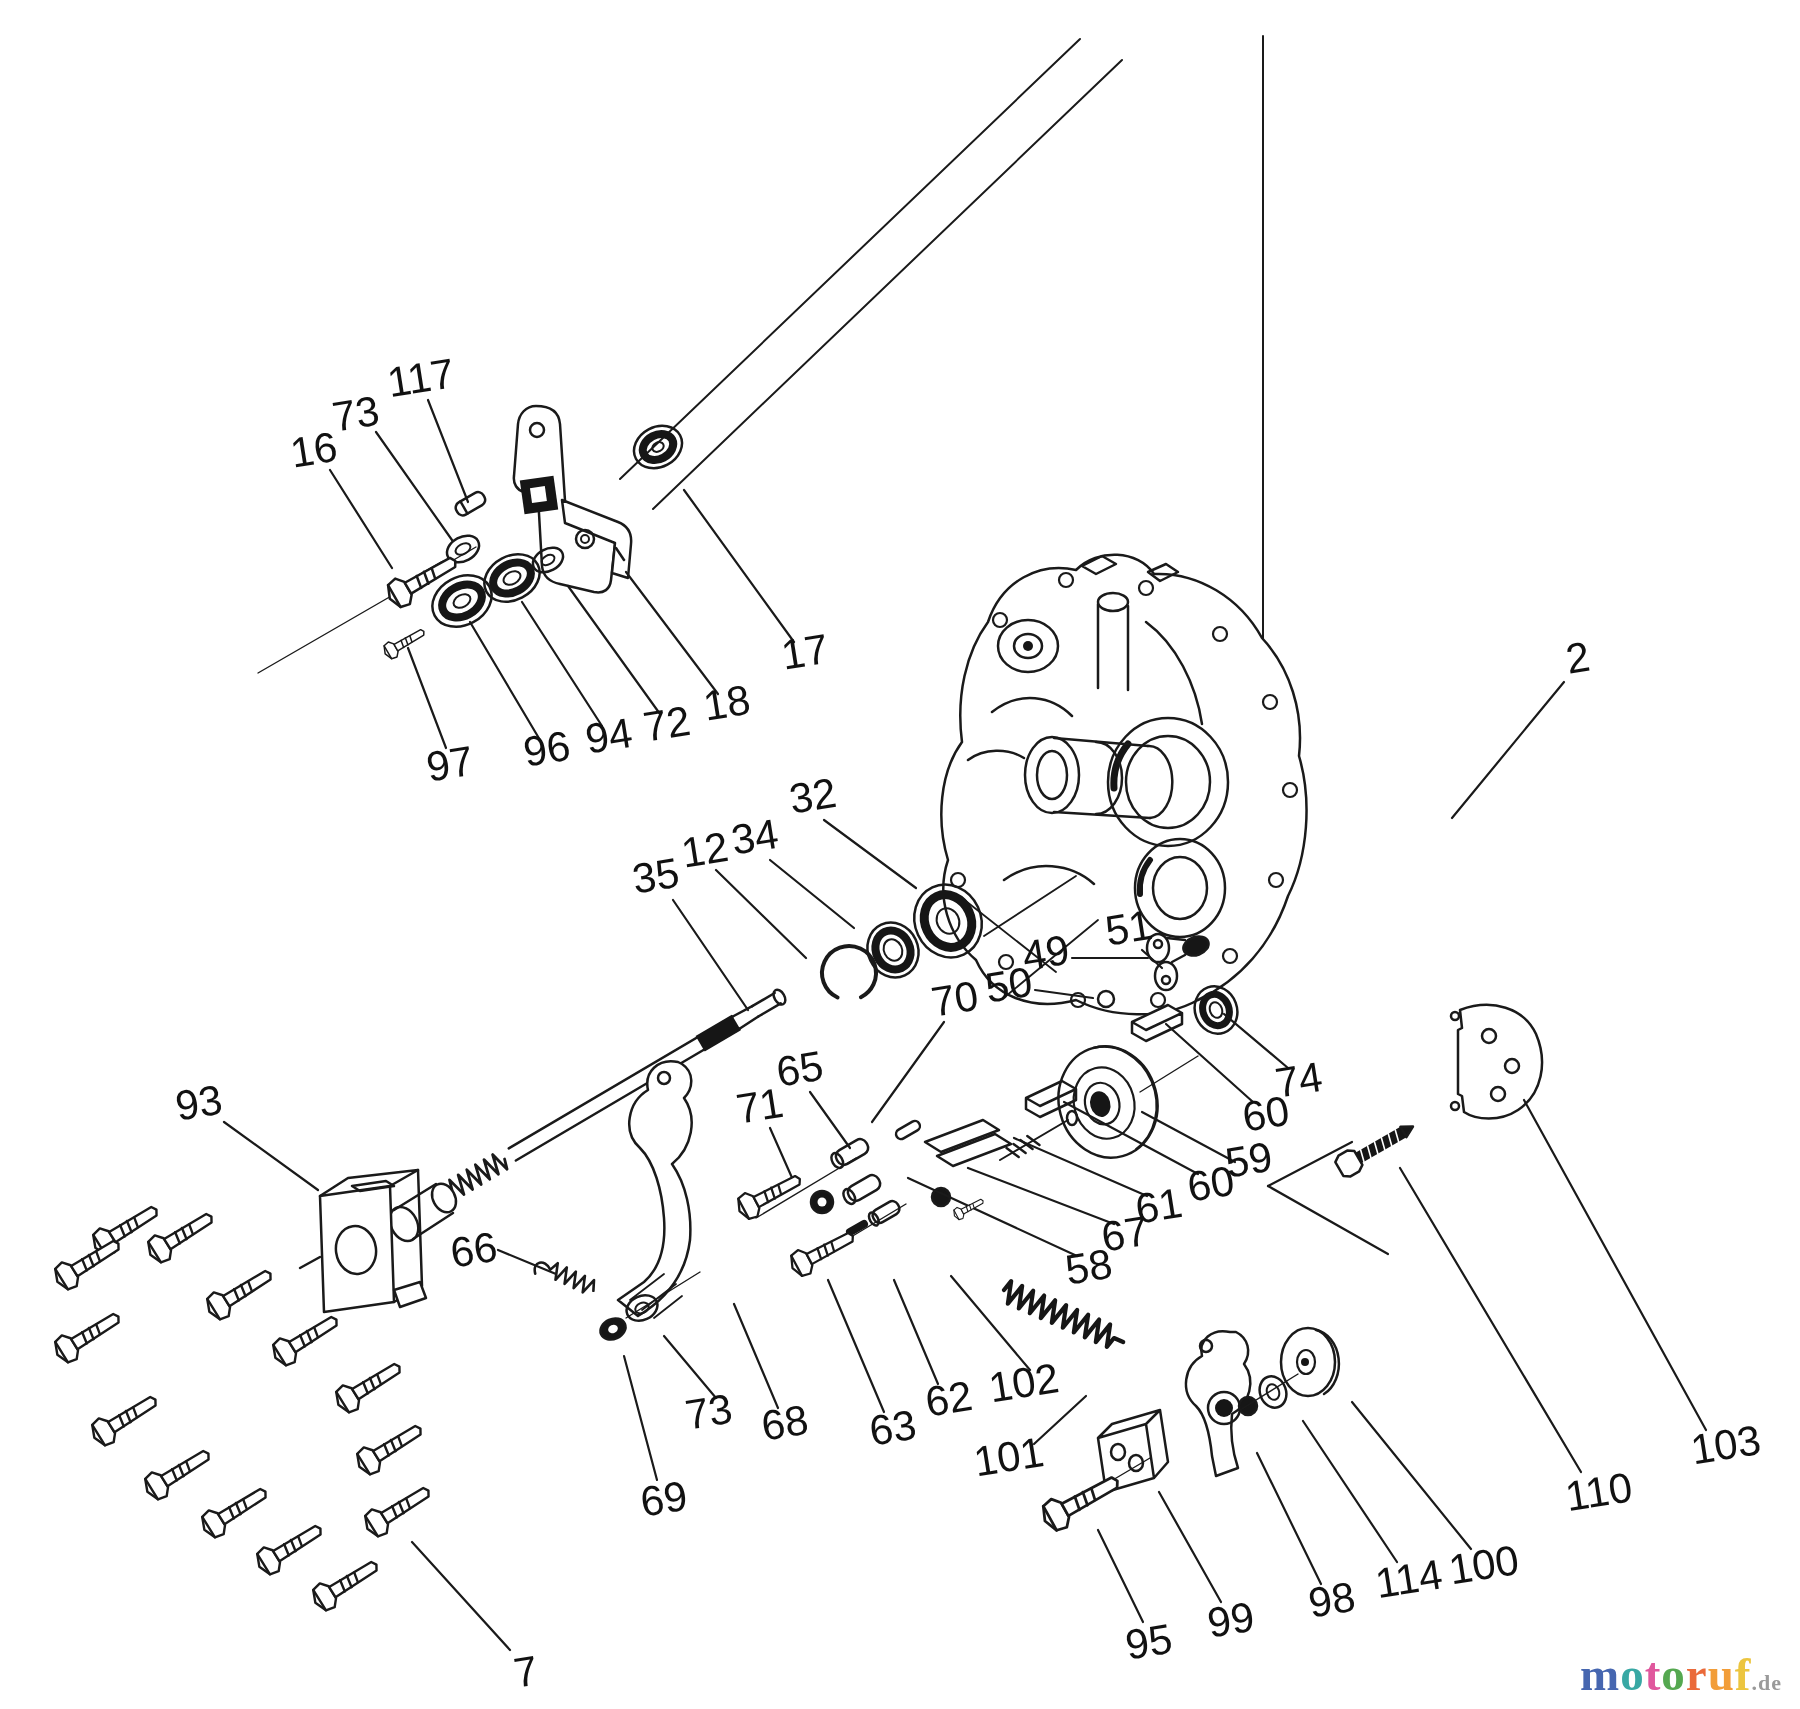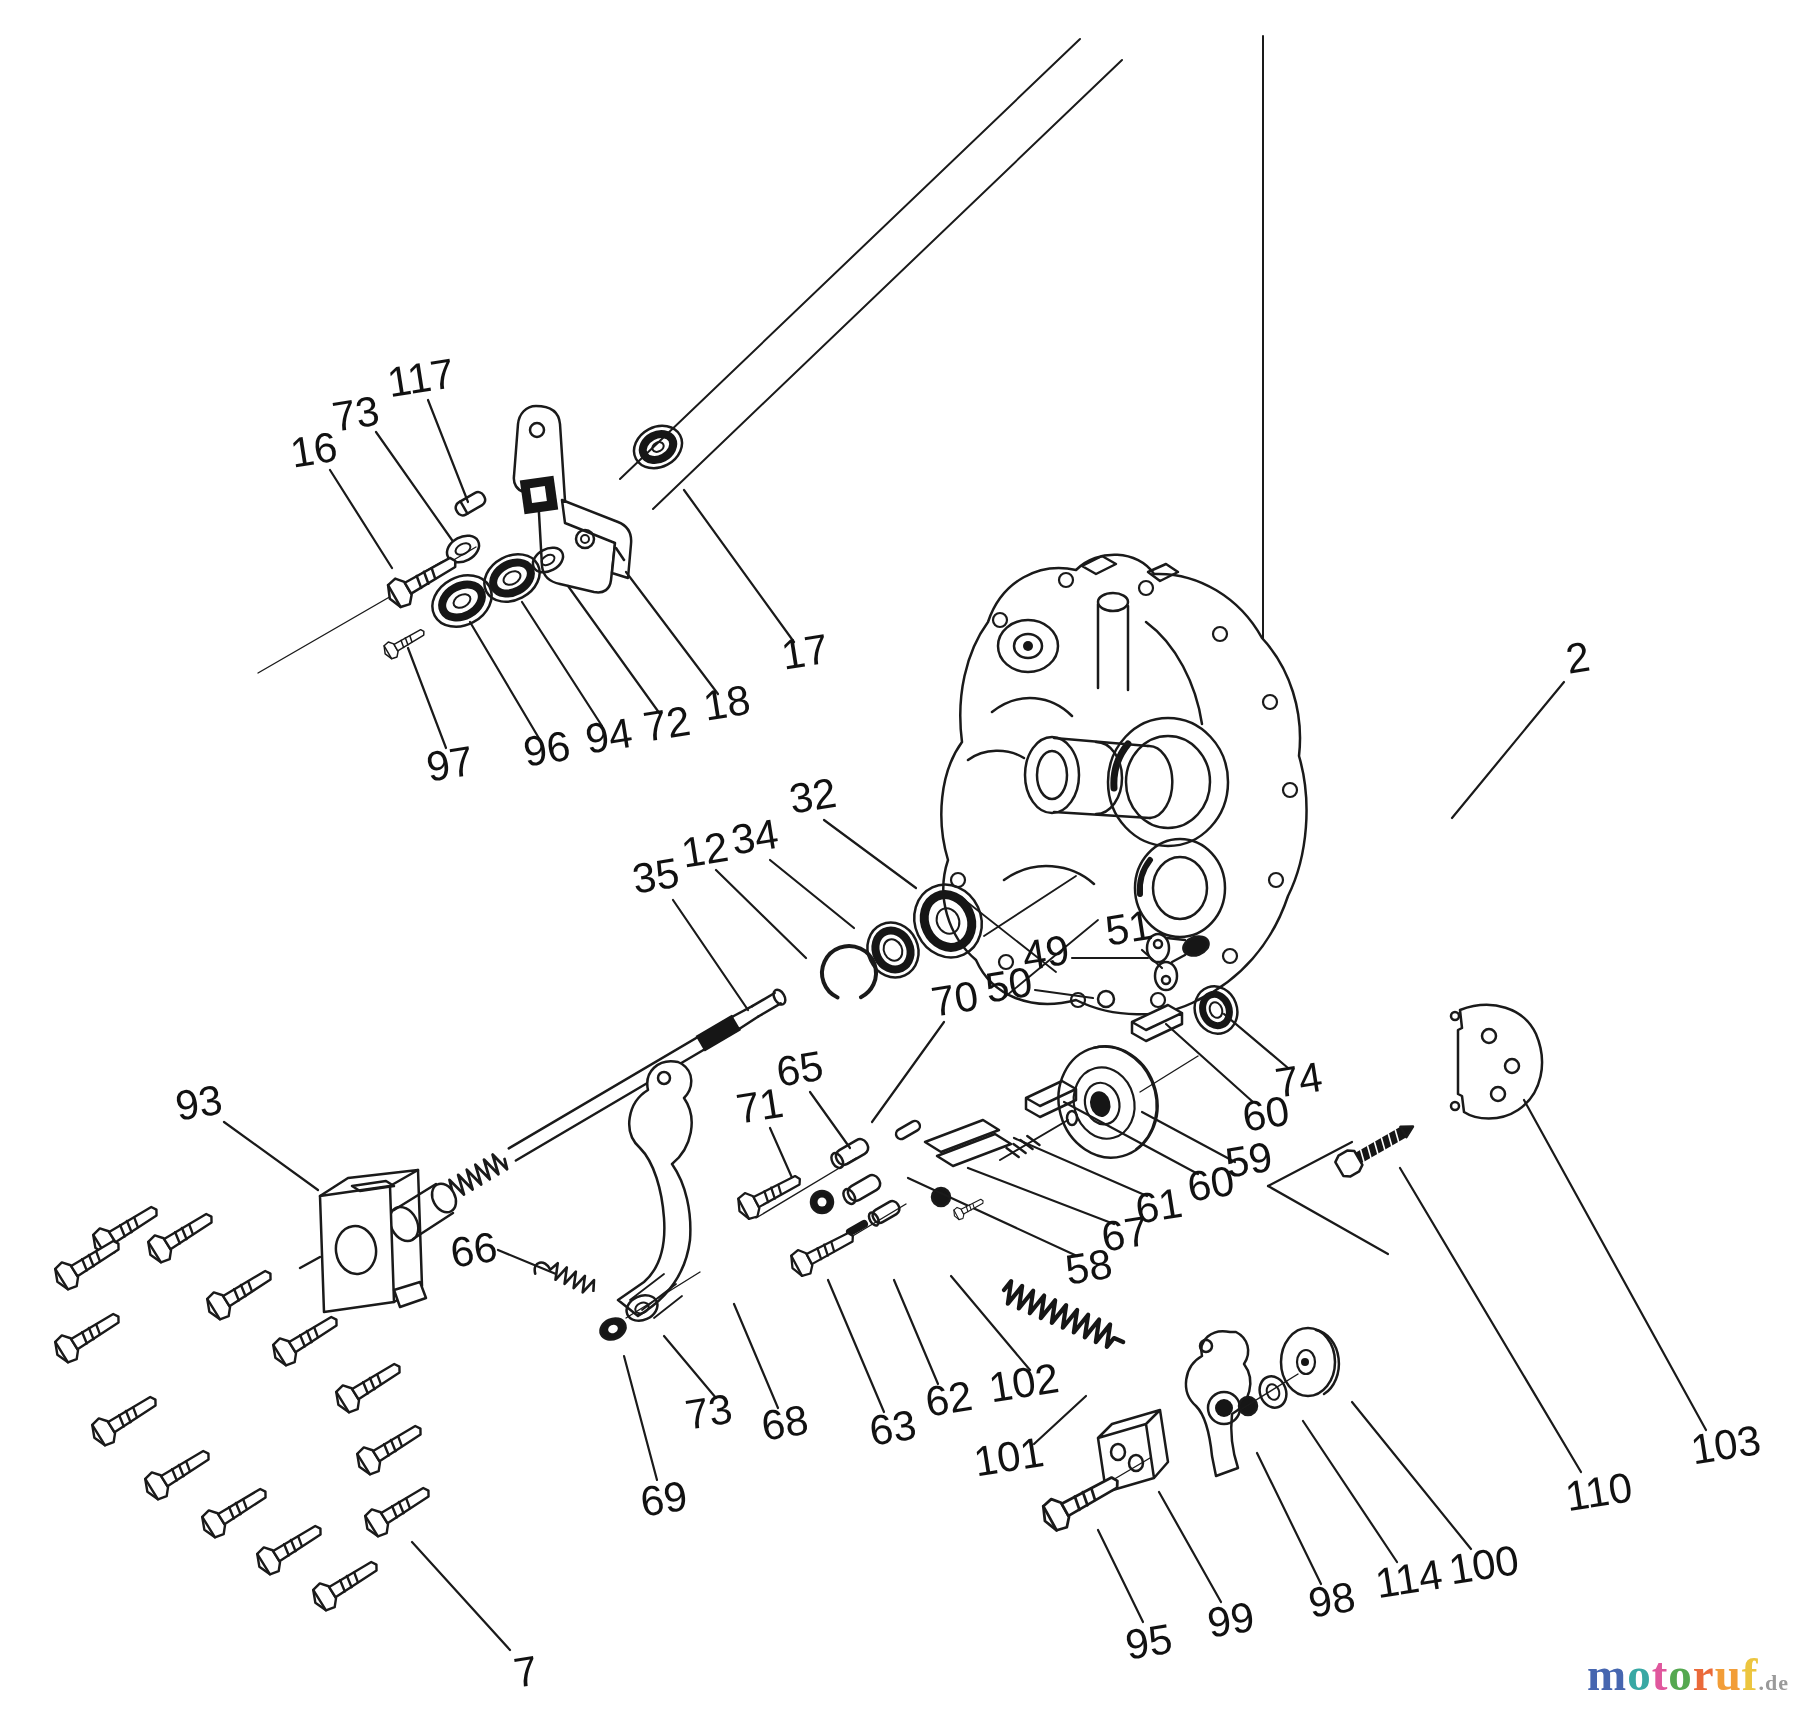--- a/index.html
+++ b/index.html
@@ -1,20 +1,20 @@
 <!DOCTYPE html>
 <html><head>
 <meta charset="utf-8">
 <style>
   html,body{margin:0;padding:0;background:#fff;}
   .stage{position:relative;width:1800px;height:1709px;background:#ffffff;overflow:hidden;
          font-family:"Liberation Sans",sans-serif;}
   svg{position:absolute;left:0;top:0;}
   .part-label{font-family:"Liberation Sans",sans-serif;fill:#111;}
-  .watermark{position:absolute;right:11px;bottom:8px;
+  .watermark{position:absolute;right:18px;bottom:8px;
              font-family:"Liberation Serif",serif;font-weight:bold;font-size:47px;
              letter-spacing:1px;user-select:none;}
   .watermark .suffix{font-size:22px;font-weight:bold;}
 </style>
 </head>
 <body>
 
 <div class="stage">
 
 <svg width="1800" height="1709" viewBox="0 0 1800 1709" aria-label="exploded parts diagram">

